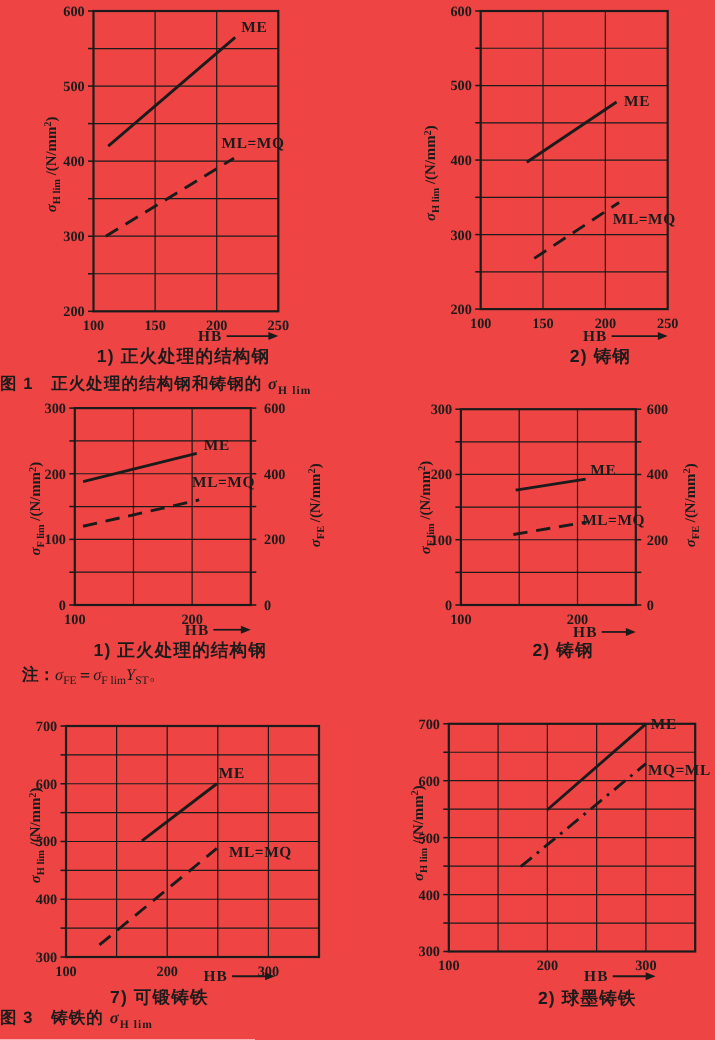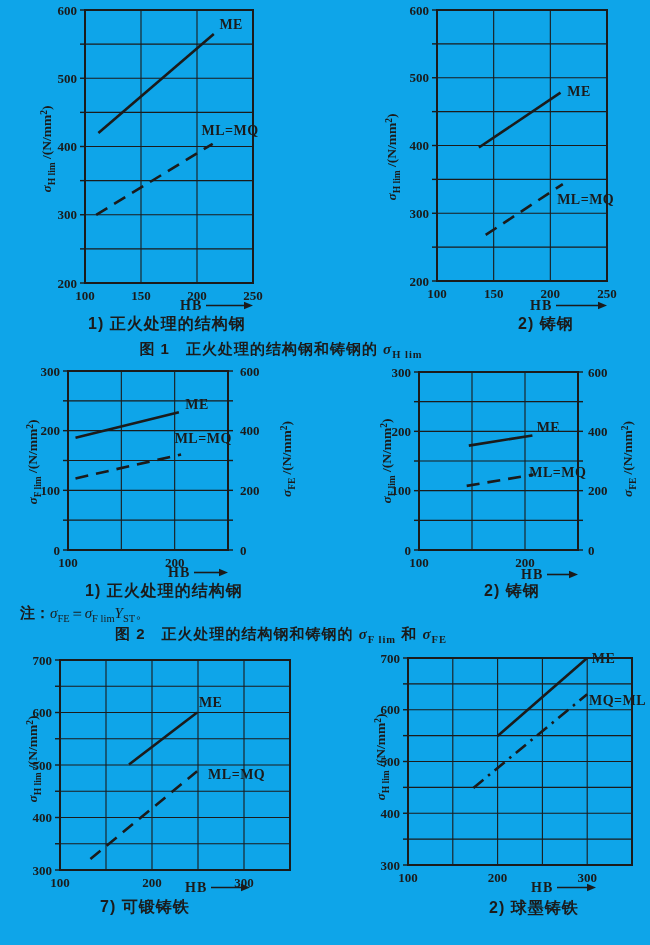--- a/index.html
+++ b/index.html
@@ -1,19 +1,19 @@
 <!DOCTYPE html>
 <html><head>
 <meta charset="utf-8">
 <style>
   html,body{margin:0;padding:0;background:#ffffff;}
-  .page{position:relative;width:650px;height:945px;background:#0ea5e9;overflow:hidden;
+  .page{position:relative;width:650px;height:945px;background:#ef4444;overflow:hidden;
         font-family:"Liberation Sans",sans-serif;color:#1b1b1b;}
   .page svg{position:absolute;left:0;top:0;}
-  .figcap{position:absolute;left:0;width:562px;text-align:center;font-weight:bold;
+  .figcap{position:absolute;left:0;width:562px;text-align:left;font-weight:bold;
           font-size:15px;letter-spacing:1px;white-space:nowrap;}
   .panel-cap{position:absolute;font-weight:bold;font-size:16px;letter-spacing:1px;white-space:nowrap;}
   .note{position:absolute;font-size:15px;white-space:nowrap;}
   .ylab{position:absolute;width:220px;text-align:center;transform:rotate(-90deg);
         font-family:"Liberation Serif",serif;font-weight:bold;font-size:13.5px;white-space:nowrap;}
   .it{font-style:italic;font-family:"Liberation Serif",serif;}
   .b{font-weight:bold;font-family:"Liberation Sans",sans-serif;}
   .sub{font-size:70%;vertical-align:-0.40em;font-style:normal;font-family:"Liberation Serif",serif;}
   .sup{font-size:70%;vertical-align:0.45em;font-style:normal;font-family:"Liberation Serif",serif;}
   .serif{font-family:"Liberation Serif",serif;}
@@ -327,21 +327,21 @@
 
   <div class="panel-cap" style="left:88px;top:314px">1) 正火处理的结构钢</div>
   <div class="panel-cap" style="left:518px;top:314px">2) 铸钢</div>
   <div class="panel-cap" style="left:85px;top:581px">1) 正火处理的结构钢</div>
   <div class="panel-cap" style="left:484px;top:581px">2) 铸钢</div>
   <div class="panel-cap" style="left:100px;top:897px">7) 可锻铸铁</div>
   <div class="panel-cap" style="left:489px;top:898px">2) 球墨铸铁</div>
 
   <div class="figcap" style="top:340px"><span>图 1　正火处理的结构钢和铸钢的 </span><span class="it">σ</span><span class="sub">H lim</span></div>
   <div class="note" style="left:20px;top:604px"><span class="b">注：</span><span class="it">σ</span><span class="sub">FE</span><span class="serif">＝</span><span class="it">σ</span><span class="sub">F lim</span><span class="it">Y</span><span class="sub">ST</span><span>。</span></div>
-  <div class="figcap" style="top:625px"><span>图 2　正火处理的结构钢和铸钢的 </span><span class="it">σ</span><span class="sub">F lim</span><span> 和 </span><span class="it">σ</span><span class="sub">FE</span></div>
+  <div class="figcap" style="top:916px"><span>图 3　铸铁的 </span><span class="it">σ</span><span class="sub">H lim</span></div>
 <div class="ylab" style="left: -62px; top: 140px;"><span class="it">σ</span><span class="sub">H lim</span><span> /(N/mm</span><span class="sup">2</span><span>)</span></div>
     <div class="ylab" style="left: 283px; top: 148px;"><span class="it">σ</span><span class="sub">H lim</span><span> /(N/mm</span><span class="sup">2</span><span>)</span></div>
     <div class="ylab" style="left: 178px; top: 450px;"><span class="it">σ</span><span class="sub">FE</span><span> /(N/mm</span><span class="sup">2</span><span>)</span></div>
     <div class="ylab" style="left: -76px; top: 453px;"><span class="it">σ</span><span class="sub">F lim</span><span> /(N/mm</span><span class="sup">2</span><span>)</span></div>
     <div class="ylab" style="left: 519px; top: 450px;"><span class="it">σ</span><span class="sub">FE</span><span> /(N/mm</span><span class="sup">2</span><span>)</span></div>
     <div class="ylab" style="left: 278px; top: 452px;"><span class="it">σ</span><span class="sub">F lim</span><span> /(N/mm</span><span class="sup">2</span><span>)</span></div>
     <div class="ylab" style="left: -76px; top: 750px;"><span class="it">σ</span><span class="sub">H lim</span><span> /(N/mm</span><span class="sup">2</span><span>)</span></div>
     <div class="ylab" style="left: 272px; top: 748px;"><span class="it">σ</span><span class="sub">H lim</span><span> /(N/mm</span><span class="sup">2</span><span>)</span></div>
   </div>
 

